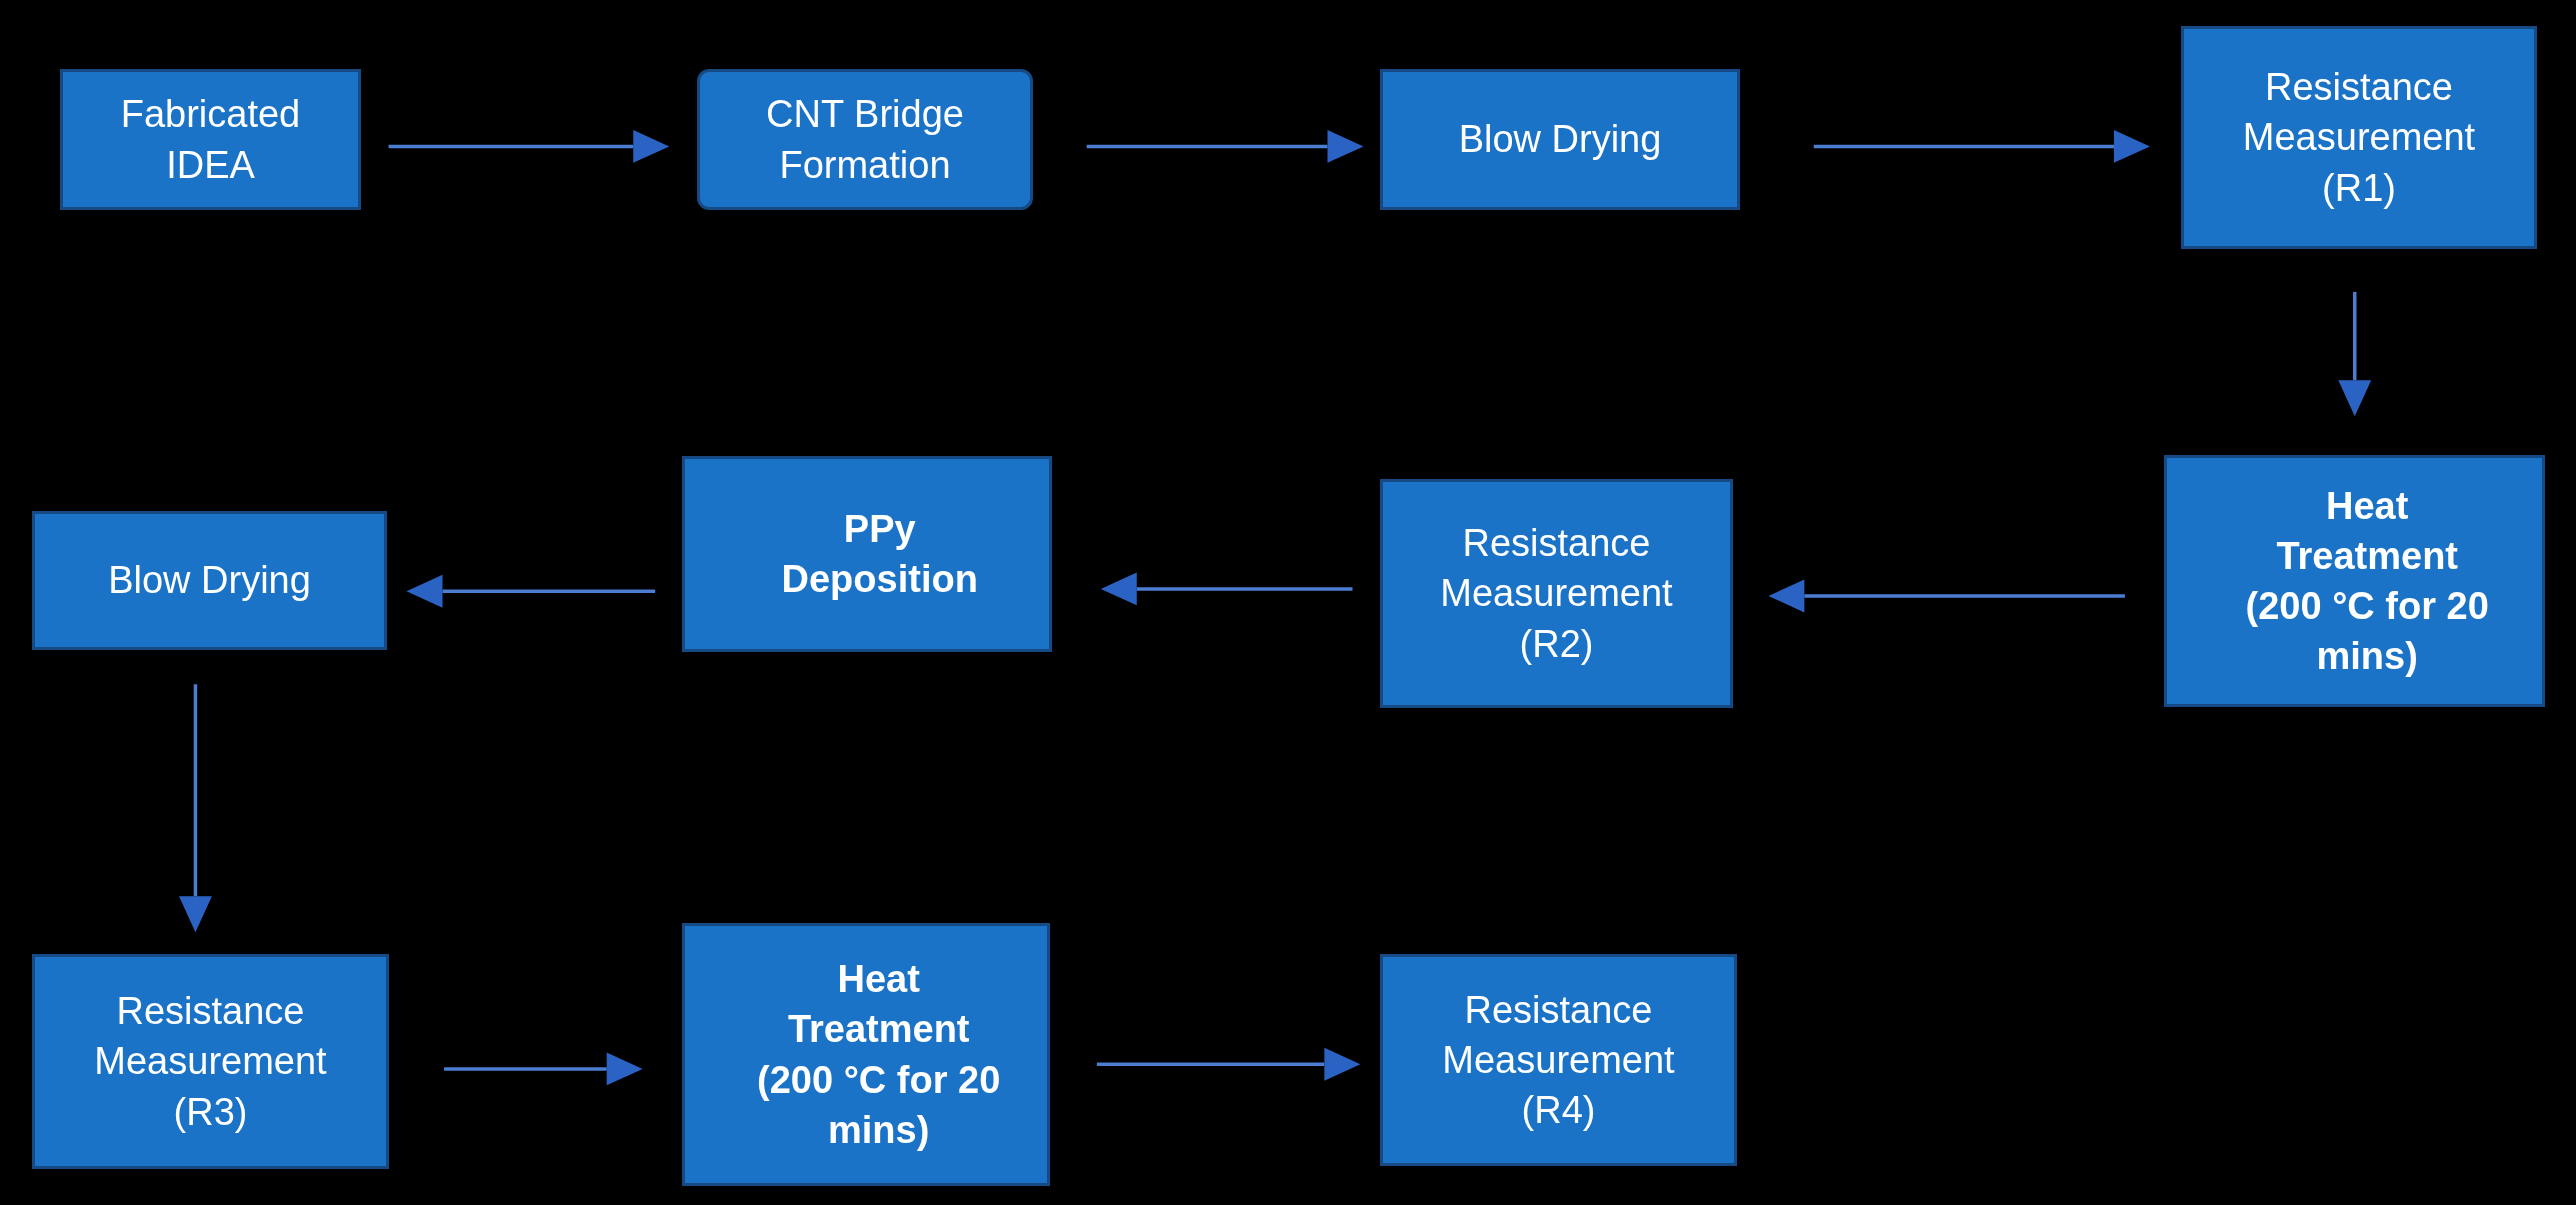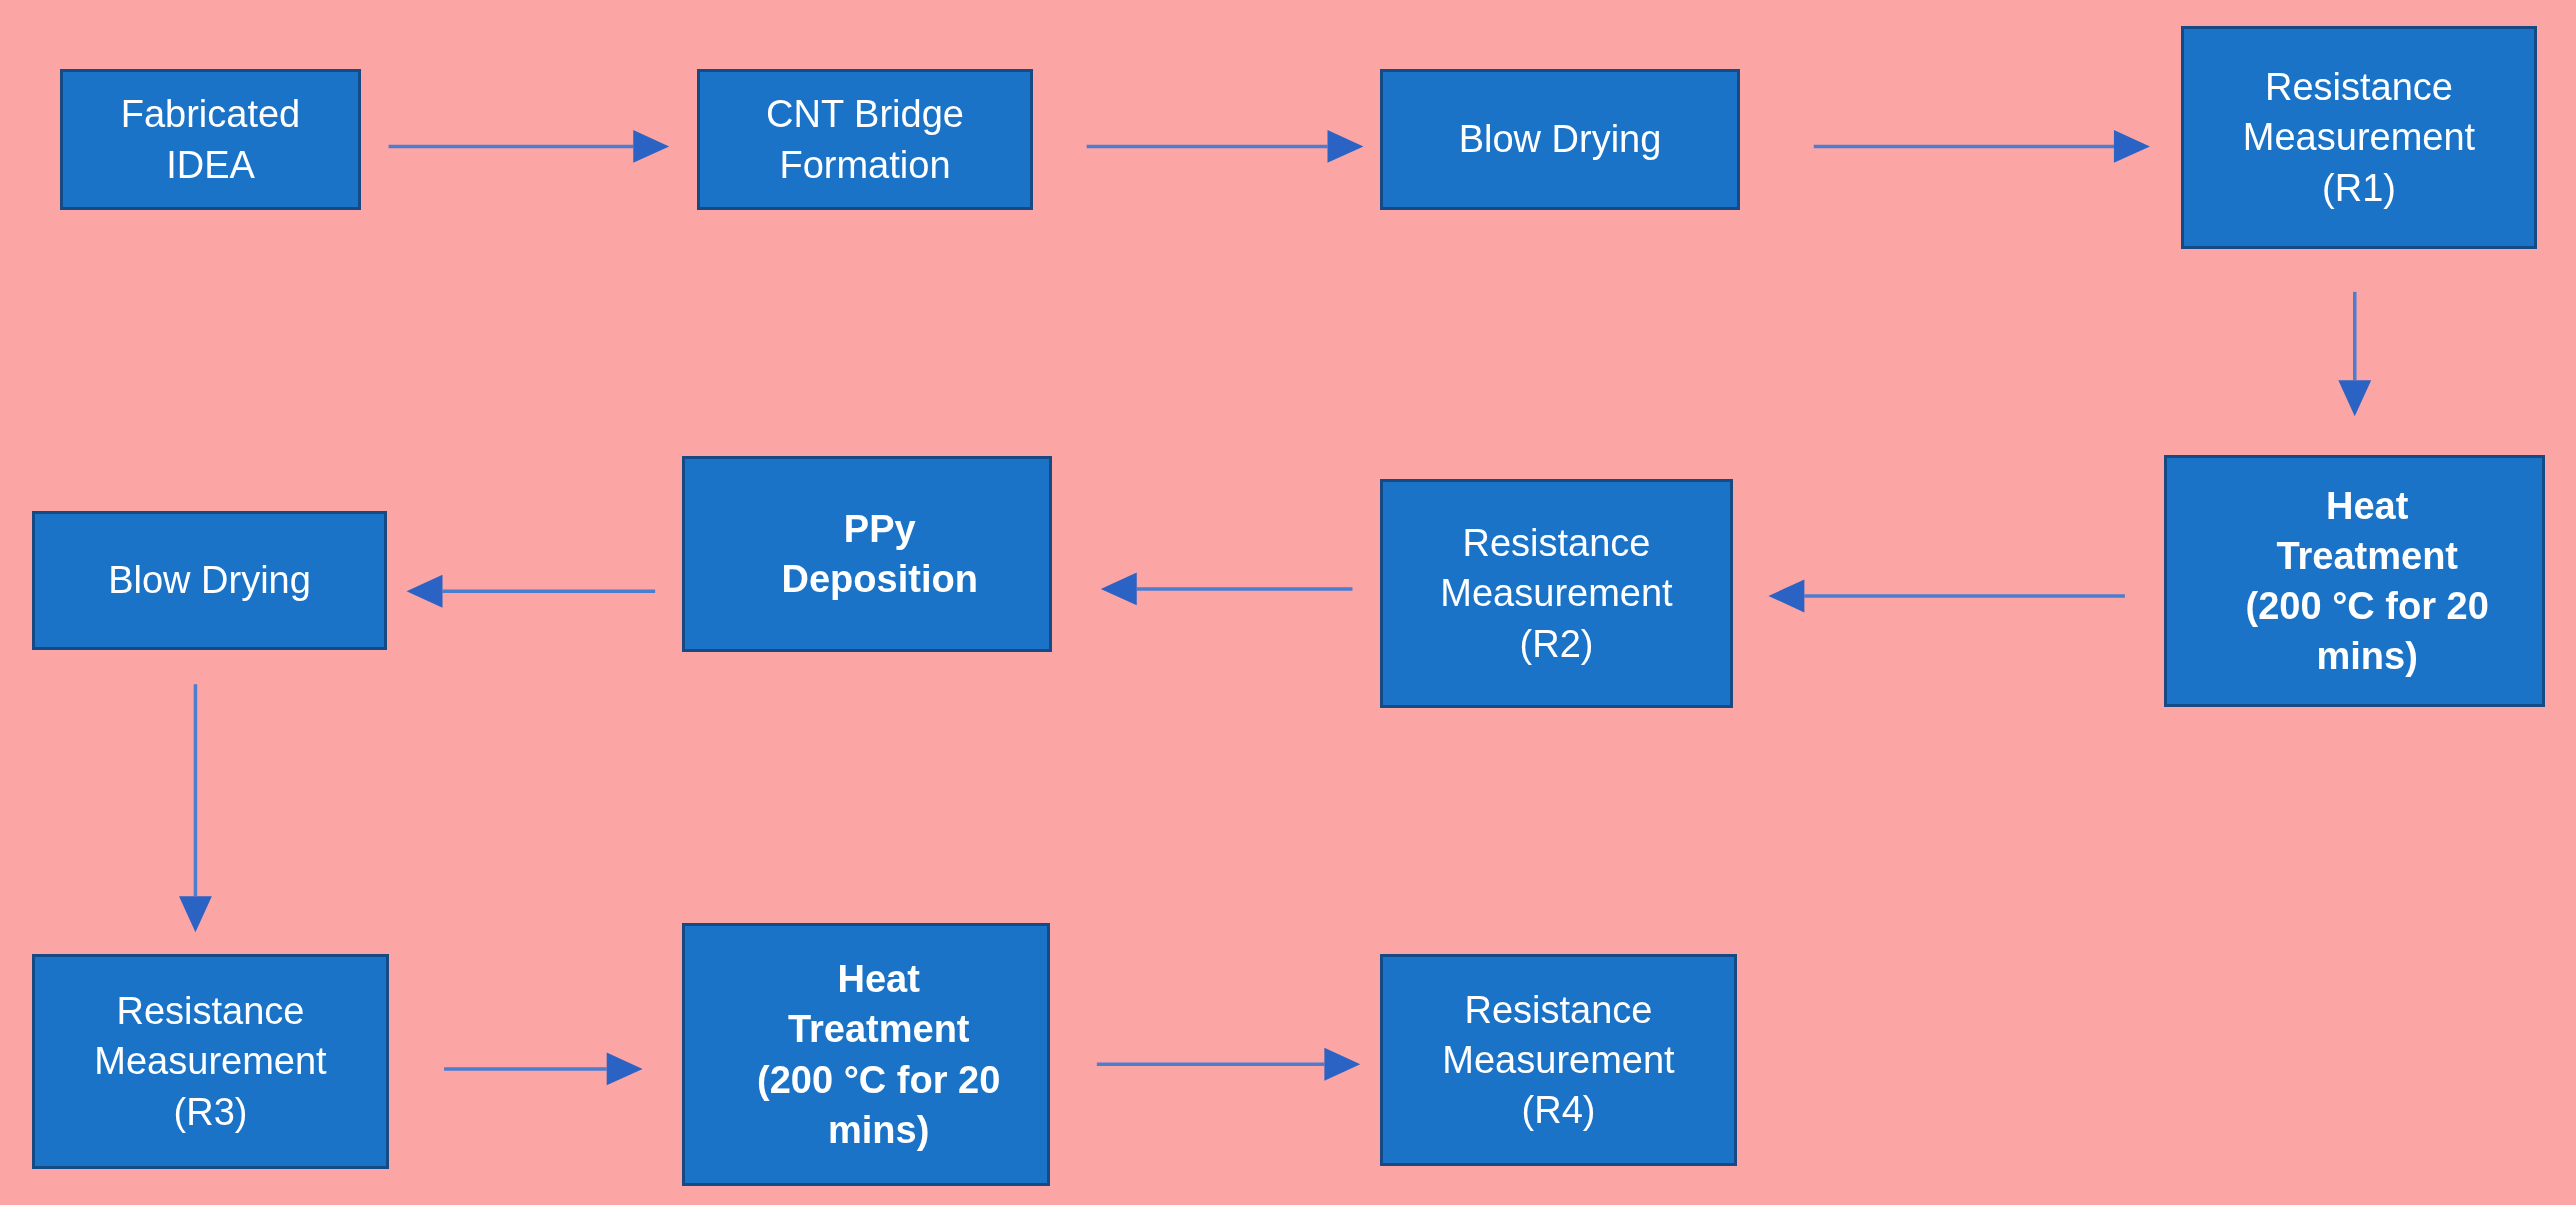--- a/index.html
+++ b/index.html
@@ -1,20 +1,20 @@
 <!DOCTYPE html>
 <html style="--box-fill: #1b73c7; --box-border: #164a85; --box-text: #ffffff;font-size:12.5px"><head>
 <meta charset="utf-8">
 <style>
   html, body { margin: 0; padding: 0; background: #ffffff; }
   .canvas {
     position: relative;
     width: 2576px;
     height: 1206px;
-    background: #fca5a5;
+    background: #000000;
     font-family: "Liberation Sans", "DejaVu Sans", sans-serif;
     overflow: hidden;
   }
   #arrow-layer {
     position: absolute;
     left: 0; top: 0;
     width: 2576px; height: 1206px;
   }
   .node {
     position: absolute;
@@ -55,21 +55,21 @@
       <line x1="250" y1="875" x2="250" y2="1146" stroke="#4b7dd1" stroke-width="4.5"></line>
       <polygon points="250,1192 229,1146 271,1146" fill="#2b63c5"></polygon>
       <line x1="568" y1="1367" x2="776" y2="1367" stroke="#4b7dd1" stroke-width="4.5"></line>
       <polygon points="822,1367 776,1388 776,1346" fill="#2b63c5"></polygon>
       <line x1="1403" y1="1361" x2="1694" y2="1361" stroke="#4b7dd1" stroke-width="4.5"></line>
       <polygon points="1740,1361 1694,1382 1694,1340" fill="#2b63c5"></polygon>
     </svg>
 
   <div class="node center" style="left: 60px; top: 69px; width: 301px; height: 141px;">Fabricated
 IDEA</div>
-  <div class="node center" style="left: 697px; top: 69px; width: 336px; height: 141px;">CNT Bridge
+  <div class="node center" style="left: 697px; top: 69px; width: 336px; height: 141px; border-radius: 12px;">CNT Bridge
 Formation</div>
   <div class="node center" style="left: 1380px; top: 69px; width: 360px; height: 141px;">Blow Drying</div>
   <div class="node center" style="left: 2181px; top: 26px; width: 356px; height: 223px;">Resistance
 Measurement
 (R1)</div>
   <div class="node left" style="left: 2164px; top: 455px; width: 381px; height: 252px;">Heat
 Treatment
 (200 °C for 20
 mins)</div>
   <div class="node center" style="left: 1380px; top: 479px; width: 353px; height: 229px;">Resistance

